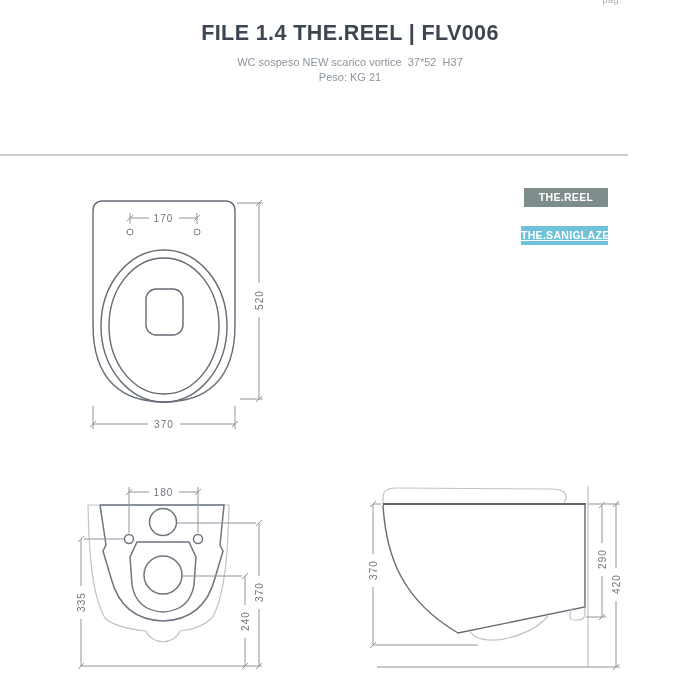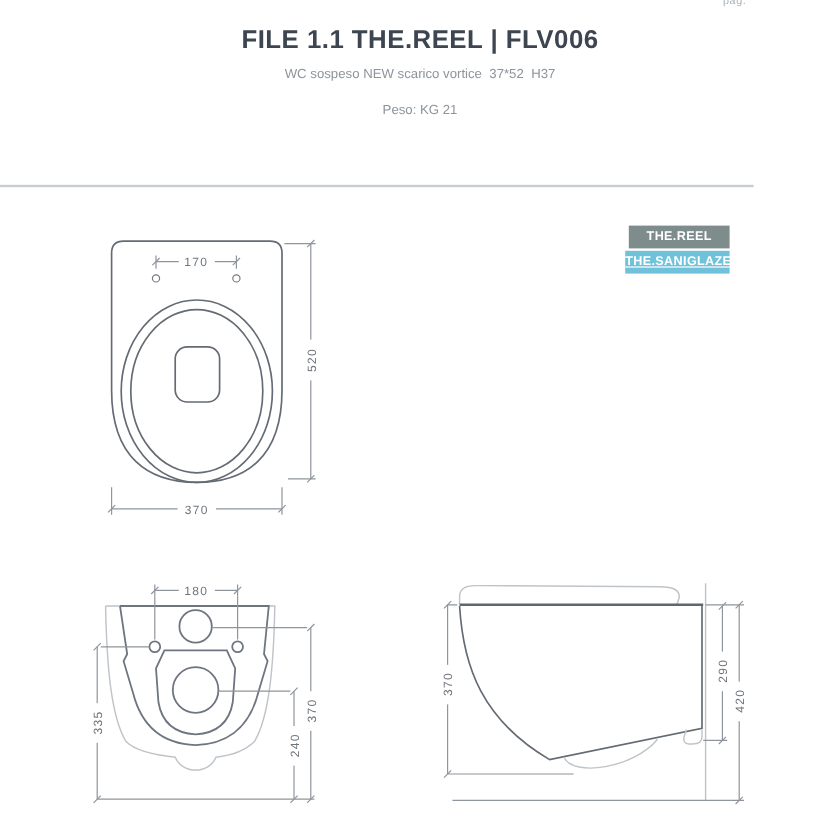--- a/index.html
+++ b/index.html
@@ -3,23 +3,23 @@
 <meta charset="utf-8">
 <style>
   html,body{margin:0;padding:0;background:#fff;}
   .page{position:relative;width:628px;height:700px;background:#fff;overflow:hidden;
         font-family:"Liberation Sans",sans-serif;}
   .corner{position:absolute;top:-5px;right:6px;font-size:9px;color:#a9b0b8;letter-spacing:.5px;}
   header{position:absolute;top:0;left:0;width:700px;text-align:center;}
   h1{margin:21px 0 0 0;font-size:21.5px;font-weight:bold;color:#3c4550;letter-spacing:.4px;}
   .desc{margin:0;font-size:11px;line-height:15px;color:#8d949d;white-space:pre;}
   .desc.first{margin-top:9px;}
-  .desc.weight{margin-top:15px;}
+  .desc.weight{}
   .divider{position:absolute;top:154px;left:0;width:700px;height:2px;background:#c8cdd2;}
-  .badges{position:absolute;top:188px;right:20px;display:flex;flex-direction:column;align-items:flex-end;gap:2px;}
+  .badges{position:absolute;top:188px;right:20px;display:flex;flex-direction:column;align-items:flex-end;gap:19px;}
   .badge{width:87px;height:19px;line-height:19px;text-align:center;color:#fff;font-size:10.5px;
          font-weight:bold;letter-spacing:.3px;box-sizing:border-box;}
   .badge-reel{background:#7e8c8b;width:84px;}
   .badge-saniglaze{background:#70c2db;text-decoration:underline;}
   svg{position:absolute;top:0;left:0;}
   .outline{stroke:#646b74;fill:none;stroke-width:1.4;}
   .heavy{stroke:#5f6670;fill:none;stroke-width:2;}
   .mid{stroke:#6e7580;fill:none;stroke-width:1.5;}
   .thin{stroke:#757c84;fill:none;stroke-width:1;}
   .light{stroke:#bfc4c9;fill:none;stroke-width:1.2;}
@@ -28,21 +28,21 @@
   .dimtxt{font-family:"Liberation Sans",sans-serif;font-size:10px;fill:#6f757d;letter-spacing:1.1px;}
 </style>
 </head>
 <body>
 
 <div class="page">
 
   <div class="corner">pag.</div>
 
   <header>
-    <h1>FILE 1.1 THE.REEL | FLV006</h1>
+    <h1>FILE 1.4 THE.REEL | FLV006</h1>
     <p class="desc first">WC sospeso NEW scarico vortice  37*52  H37</p>
     <p class="desc weight">Peso: KG 21</p>
   </header>
 
   <div class="divider"></div>
 
   <div class="badges">
     <div class="badge badge-reel">THE.REEL</div>
     <div class="badge badge-saniglaze">THE.SANIGLAZE</div>
   </div>

